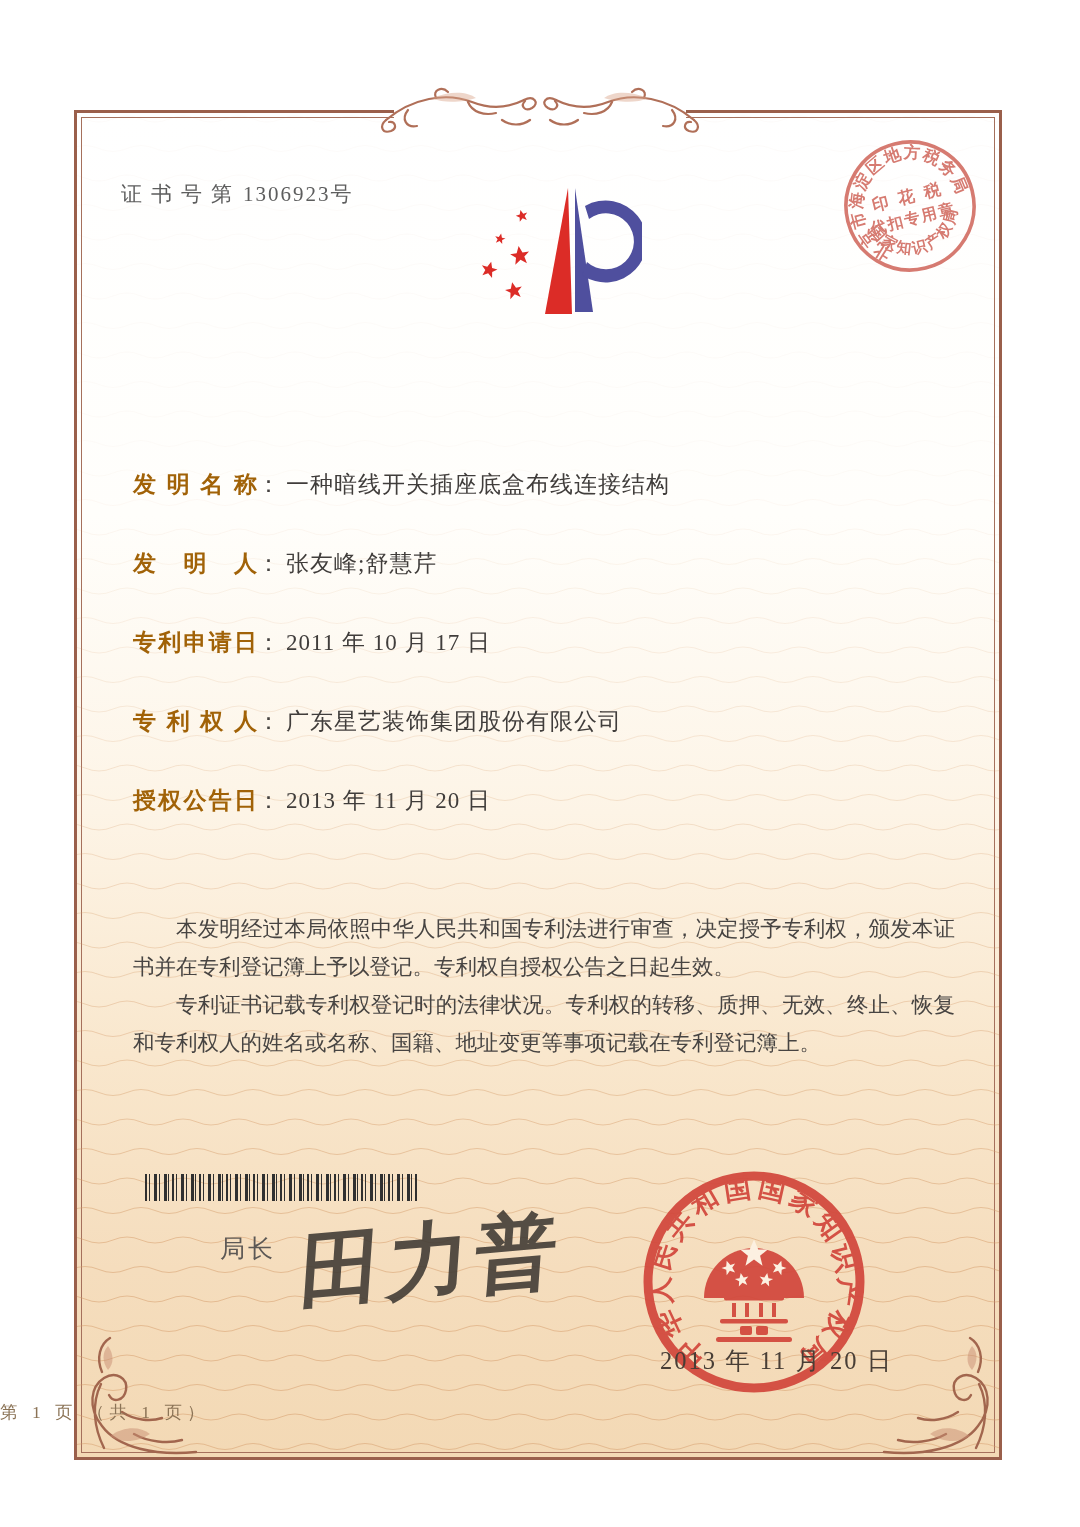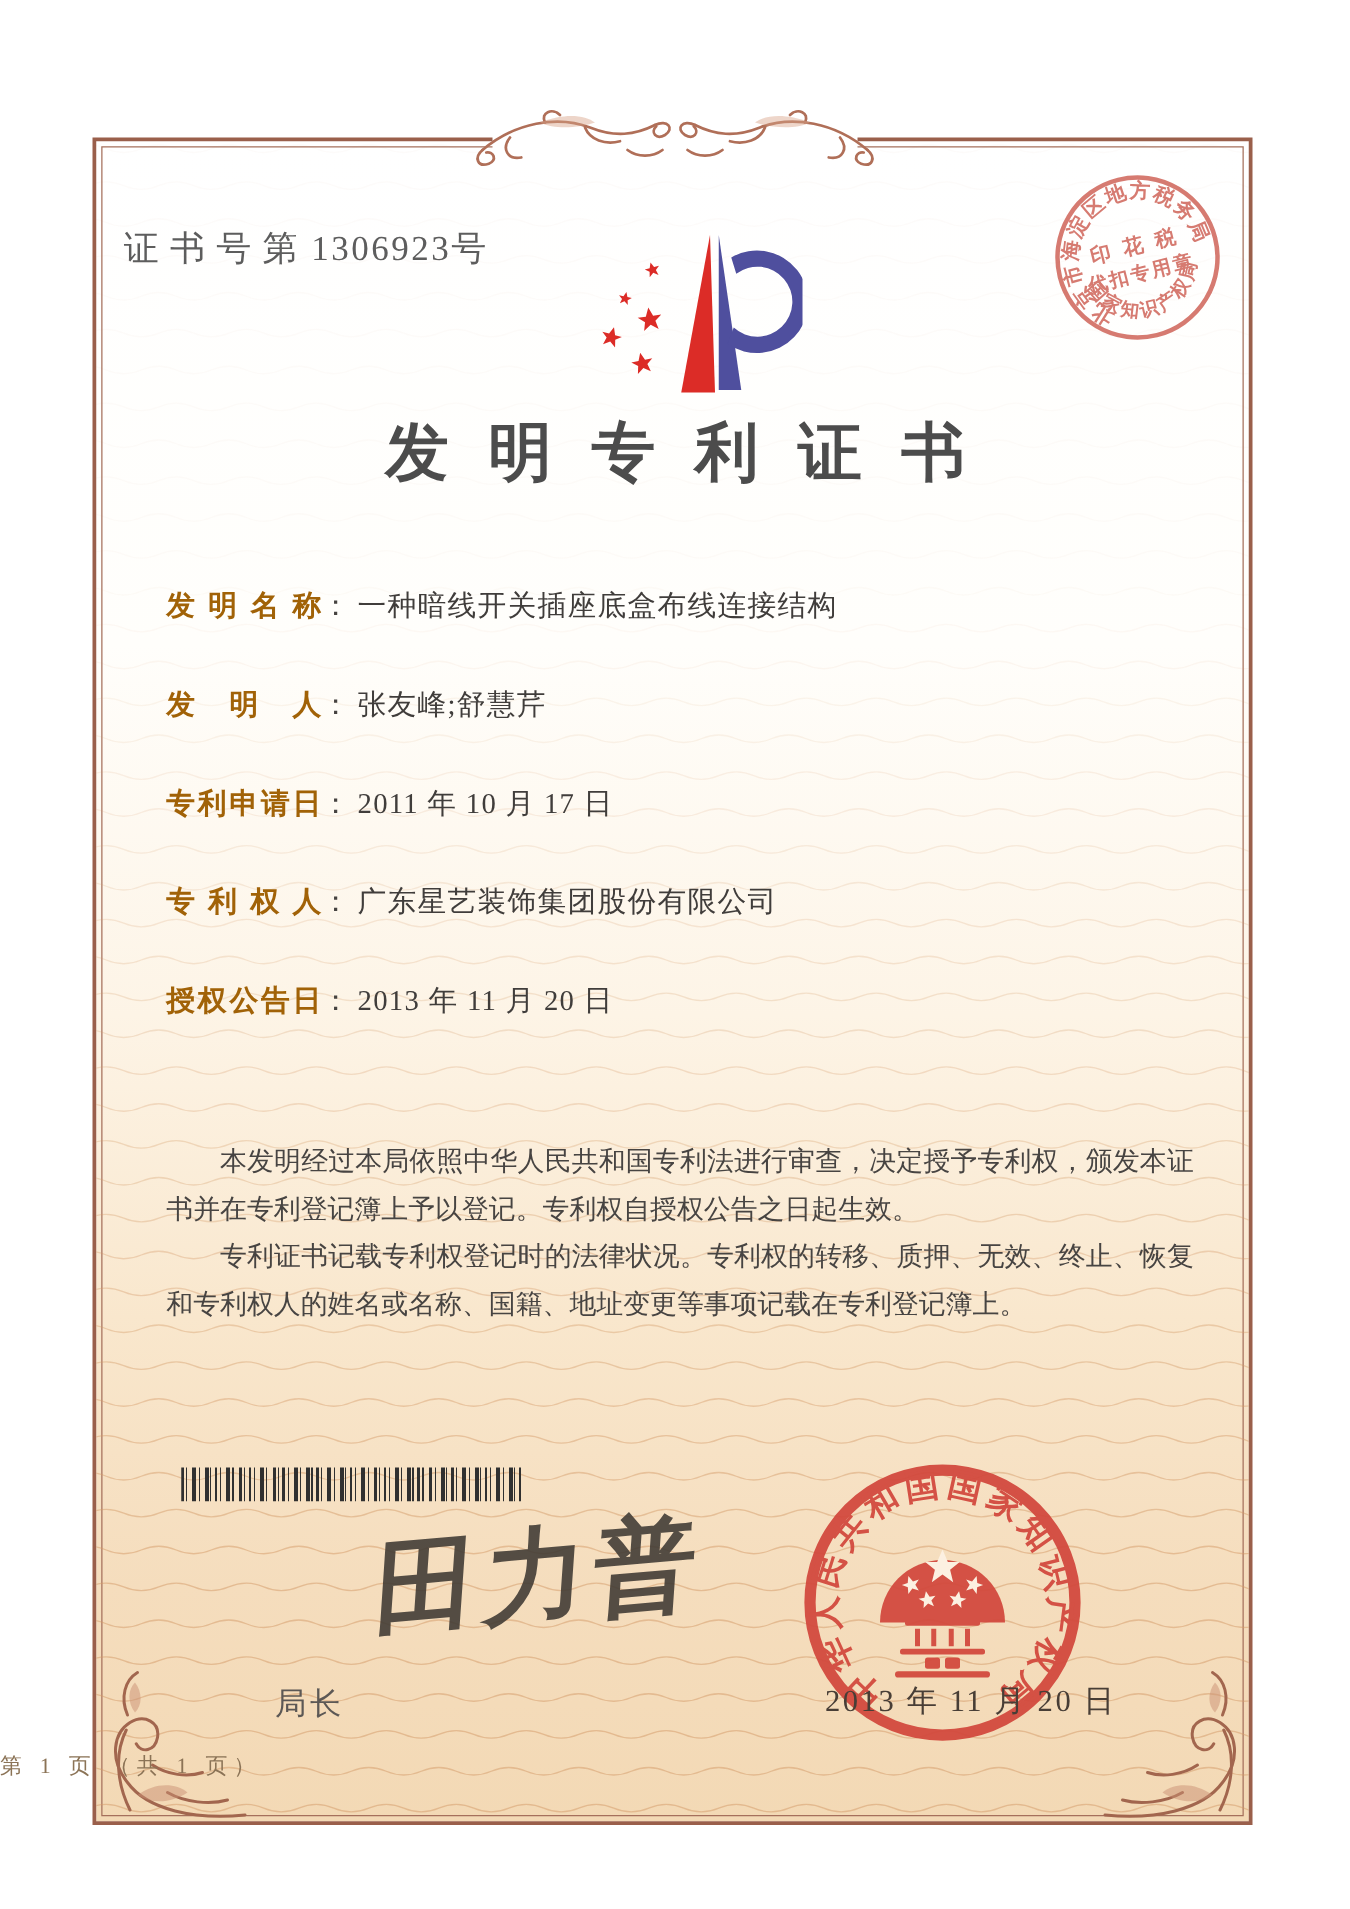--- a/index.html
+++ b/index.html
@@ -13,21 +13,21 @@
     border:3px solid #9a5f4b;box-sizing:border-box;
     background:linear-gradient(180deg,#ffffff 0%,#fffefb 30%,#fdf4e6 52%,#f9e7cd 70%,#f5ddbd 86%,#f3d9b5 100%);
   }
   #frame-inner{
     position:absolute;left:4px;top:4px;right:4px;bottom:4px;
     border:1px solid #a5705c;pointer-events:none;
   }
   #waves{position:absolute;left:77px;top:113px;width:922px;height:1344px;}
   
   #cert-number{
-    position:absolute;left:99px;top:180px;font-size:28px;color:#5d5d5d;white-space:nowrap;
+    position:absolute;left:121px;top:180px;font-size:21px;color:#5d5d5d;white-space:nowrap;
   }
   #cert-number .sp{letter-spacing:9px;}
   #cert-number .num{letter-spacing:2px;margin-left:2px;}
   #logo{position:absolute;left:452px;top:176px;width:190px;height:150px;}
   #tax-stamp{position:absolute;left:834px;top:130px;width:152px;height:152px;opacity:.85;}
   #doc-title{
     position:absolute;left:0;top:328px;width:1080px;text-align:center;
     font-size:51px;font-weight:600;color:#4c4c4c;letter-spacing:.62em;text-indent:.62em;
   }
   
@@ -48,21 +48,21 @@
     background:
       repeating-linear-gradient(90deg,
         #303030 0 2px, rgba(0,0,0,0) 2px 4px,
         #303030 4px 5px, rgba(0,0,0,0) 5px 9px,
         #303030 9px 12px, rgba(0,0,0,0) 12px 14px,
         #303030 14px 15px, rgba(0,0,0,0) 15px 19px,
         #303030 19px 22px, rgba(0,0,0,0) 22px 23px,
         #303030 23px 24px, rgba(0,0,0,0) 24px 27px);
   }
   #sig-title{
-    position:absolute;left:220px;top:1346px;font-size:25px;color:#5c5855;letter-spacing:3px;
+    position:absolute;left:220px;top:1232px;font-size:25px;color:#5c5855;letter-spacing:3px;
   }
   #sig-name{
     position:absolute;left:300px;top:1218px;width:260px;
     font-size:82px;font-weight:bold;color:#3e3933;
     transform:rotate(-5deg) skewX(-9deg);transform-origin:left center;
     letter-spacing:6px;white-space:nowrap;opacity:.88;
   }
   #seal{position:absolute;left:640px;top:1168px;width:228px;height:228px;opacity:.93;}
   #seal-date{
     position:absolute;left:660px;top:1344px;width:220px;font-size:24.5px;color:#483e36;
@@ -220,21 +220,20 @@
         <textPath href="#taxTopArc" startOffset="1%">北京市海淀区地方税务局</textPath>
       </text>
       <text font-size="15" fill="#cf6459" letter-spacing="2" font-weight="bold" text-anchor="middle">
         <textPath href="#taxBottomArc" startOffset="50%">国家知识产权局</textPath>
       </text>
       <text x="76" y="72" text-anchor="middle" font-size="16.5" fill="#cf6459" font-weight="bold" letter-spacing="3">印 花 税</text>
       <text x="76" y="94" text-anchor="middle" font-size="15.5" fill="#cf6459" font-weight="bold" letter-spacing="2">代扣专用章</text>
     </g>
   </svg>
 
-  <div id="doc-title">发明专利证书</div>
 
   <div id="fields">
     <div class="field-row">
       <span class="field-label">发明名称</span><span class="field-colon">：</span><span class="field-value">一种暗线开关插座底盒布线连接结构</span>
     </div>
     <div class="field-row">
       <span class="field-label">发明人</span><span class="field-colon">：</span><span class="field-value">张友峰;舒慧芹</span>
     </div>
     <div class="field-row">
       <span class="field-label">专利申请日</span><span class="field-colon">：</span><span class="field-value">2011 年 10 月 17 日</span>

